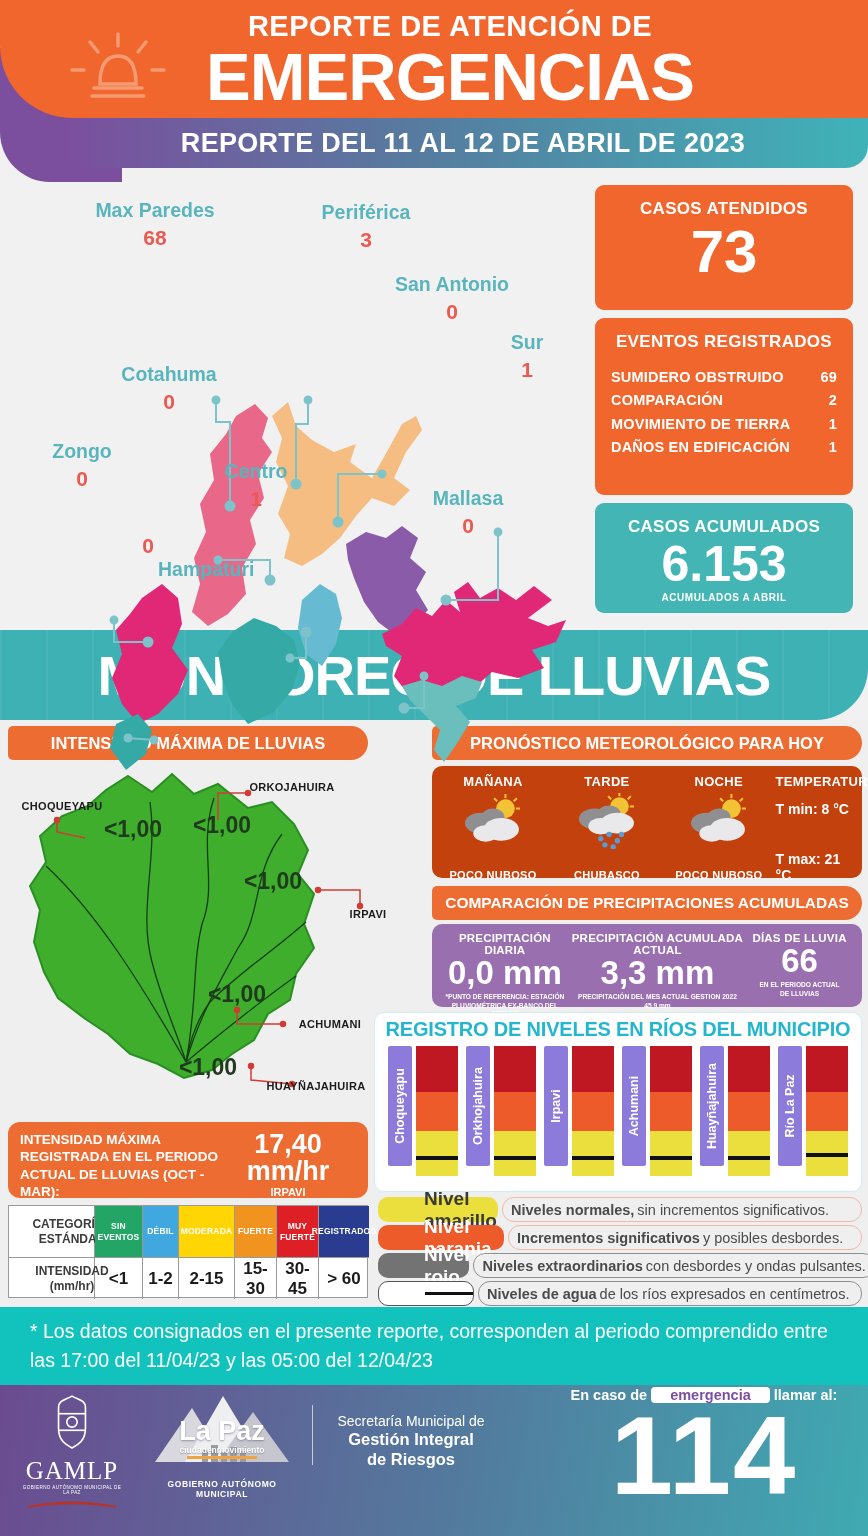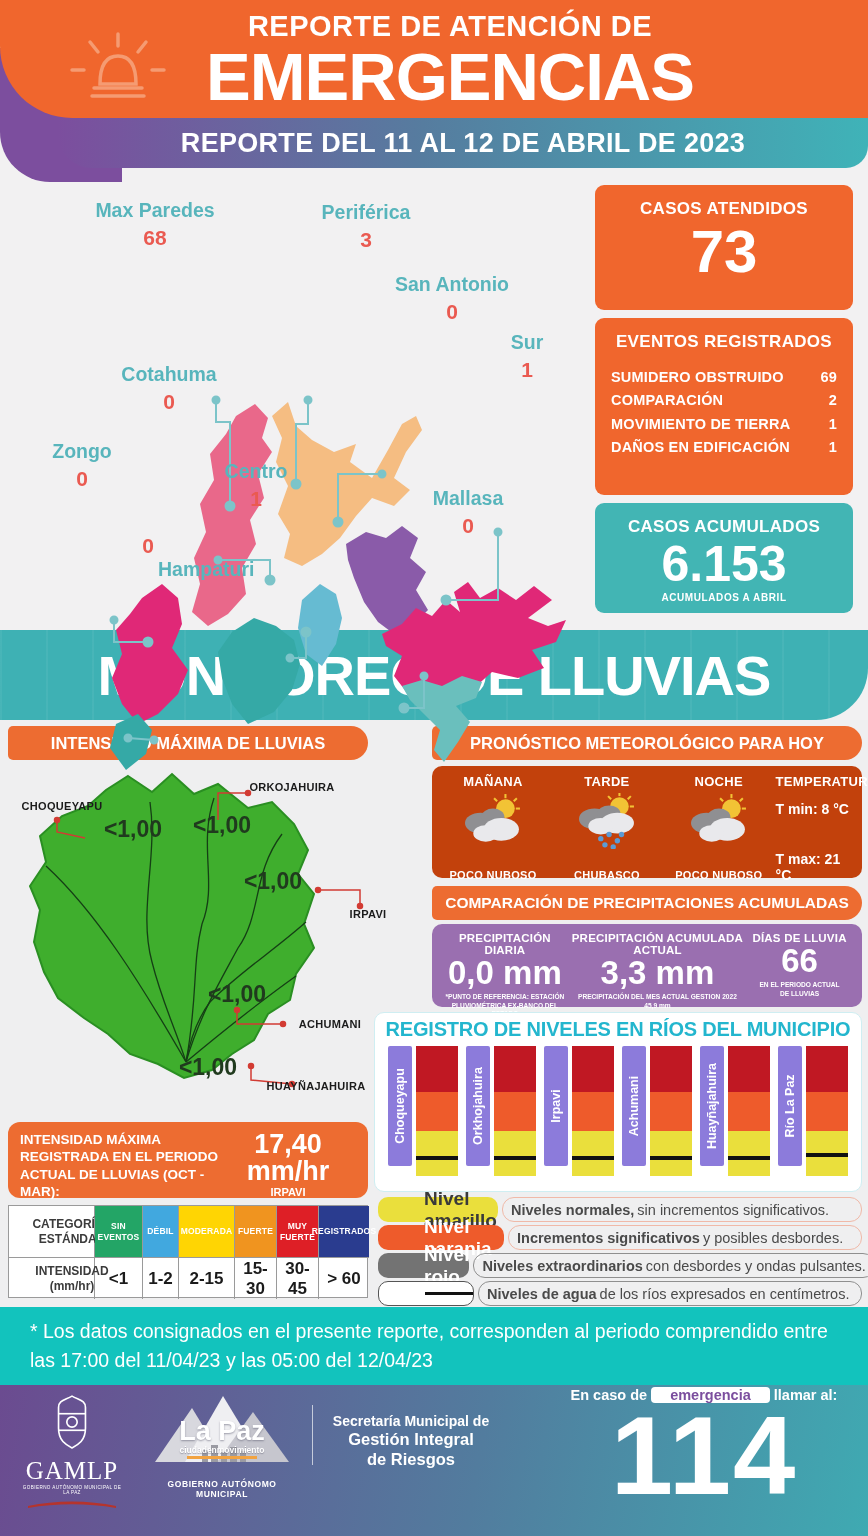--- a/index.html
+++ b/index.html
@@ -123,21 +123,21 @@
   .gamlp { position:absolute; left:22px; top:8px; width:100px; text-align:center; }
   .gamlp-name { font-family:"Liberation Serif", serif; font-size:25px; letter-spacing:1px; margin-top:2px; }
   .gamlp-sub { font-size:4.6px; letter-spacing:0.4px; }
   .lapaz { position:absolute; left:142px; top:5px; width:160px; text-align:center; }
   .lapaz-wrap { position:relative; width:150px; height:85px; margin:0 auto; }
   .lapaz-name { position:absolute; left:0; top:26px; width:100%; font-size:27px; font-weight:800; color:#fff; text-shadow:0 1px 2px rgba(90,90,110,0.55); }
   .lapaz-tag { position:absolute; left:0; top:55px; width:100%; font-size:8.5px; font-weight:700; color:#fff; text-shadow:0 1px 1px rgba(90,90,110,0.5); }
   .lapaz-sub { font-size:8.5px; font-weight:800; letter-spacing:0.6px; margin-top:4px; }
   .foot-divider { position:absolute; left:312px; top:20px; width:1px; height:60px; background:rgba(255,255,255,0.65); }
   .secretaria { position:absolute; left:326px; top:28px; width:170px; text-align:center; line-height:1.2; }
-  .sec-l1 { font-size:14px; font-weight:700; }
+  .sec-l1 { font-size:14px; font-weight:400; }
   .sec-l2 { font-size:16.5px; font-weight:800; }
   .sec-l3 { font-size:16.5px; font-weight:800; }
   .emergency { position:absolute; right:14px; top:2px; width:300px; text-align:center; }
   .em-line { font-size:14.5px; font-weight:800; }
   .em-pill { background:#fff; color:#7B4E9E; border-radius:4px; padding:0 19px; display:inline-block; }
   .em-number { font-size:112px; font-weight:800; line-height:0.95; letter-spacing:2px; }
 </style>
 </head>
 <body>
 

